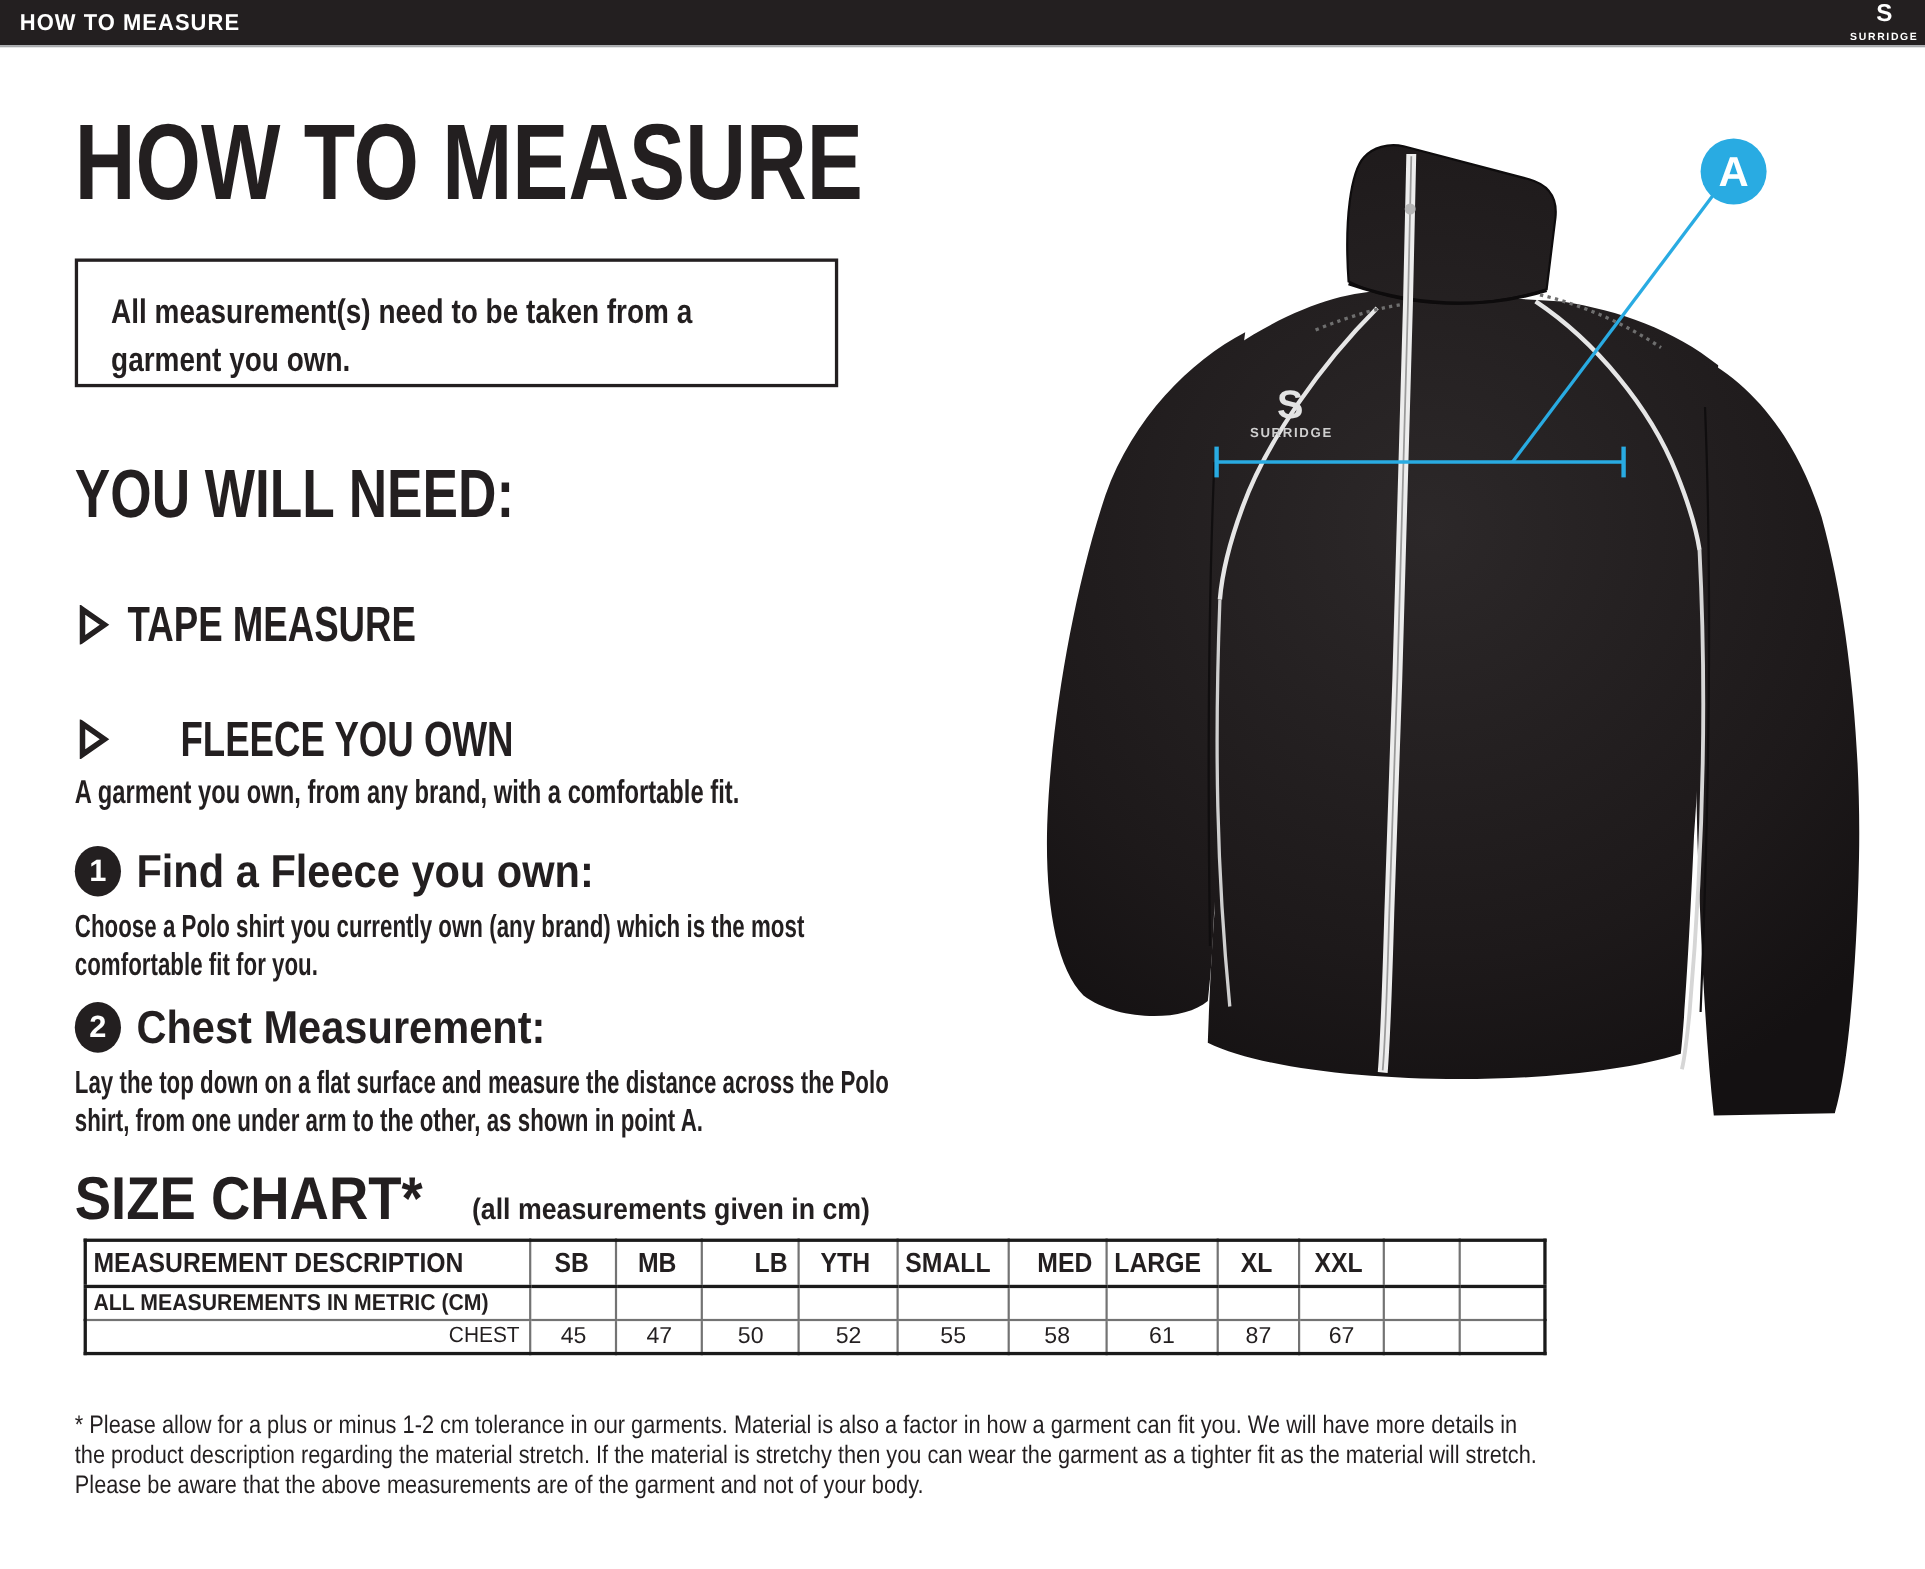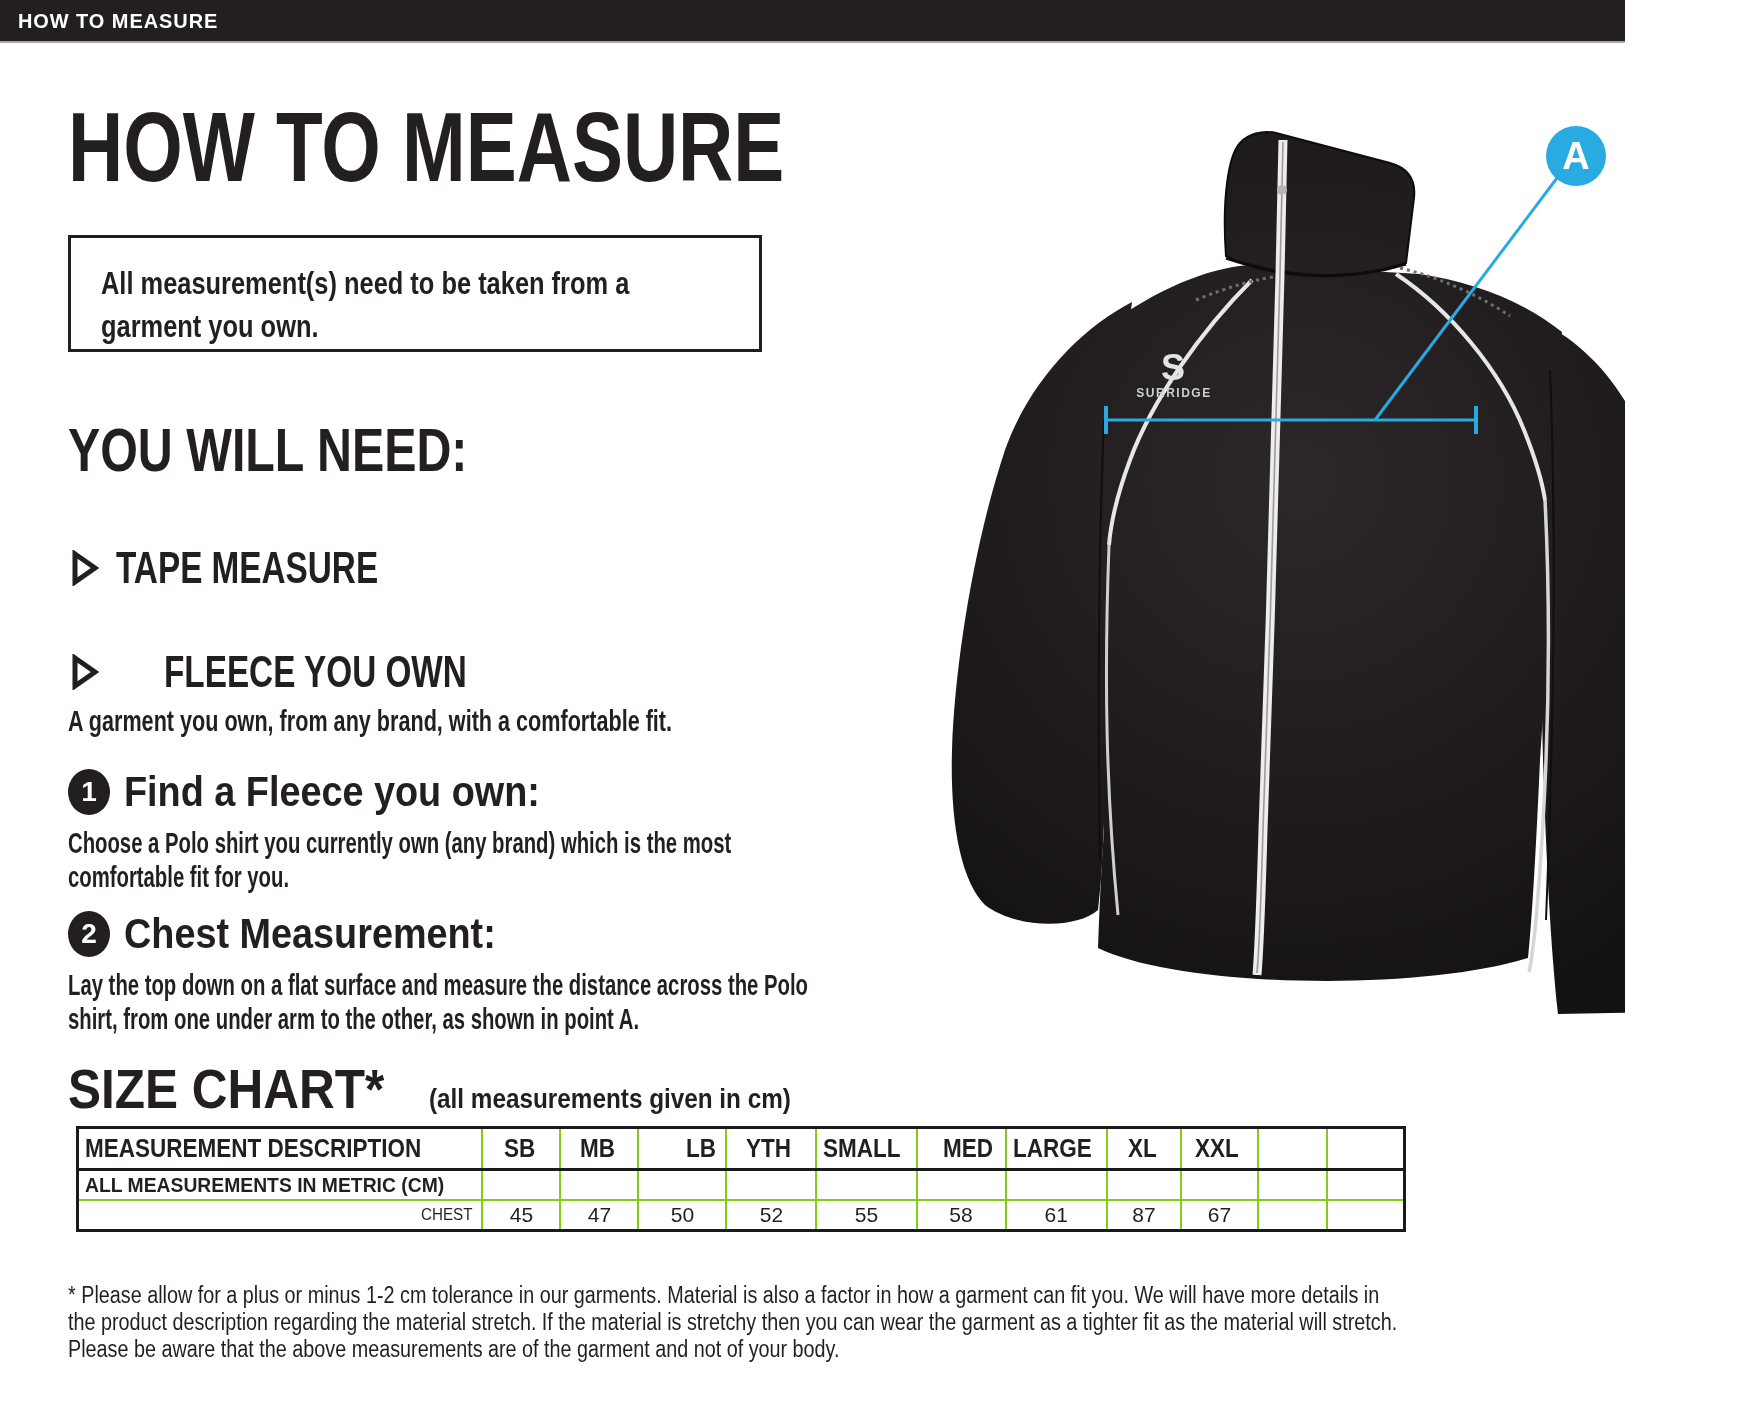--- a/index.html
+++ b/index.html
@@ -1,16 +1,16 @@
 <!DOCTYPE html>
 <html><head>
 <meta charset="utf-8">
 <style>
   html,body{margin:0;padding:0;background:#ffffff;}
-  #canvas{position:relative;width:1625px;height:1426px;background:#ffffff;overflow:hidden;
+  #canvas{position:relative;width:1750px;height:1426px;background:#ffffff;overflow:hidden;
           font-family:"Liberation Sans","DejaVu Sans",sans-serif;color:#231f20;}
   .abs{position:absolute;}
   .cx{display:inline-block;transform-origin:0 50%;white-space:nowrap;}
   .para{transform-origin:0 0;font-weight:bold;}
   
   #topbar{left:0;top:0;width:1750px;height:41px;background:#231f20;}
   #topbar-rule{left:0;top:41px;width:1750px;height:2px;background:#a7a9ac;}
   #topbar-title{left:18px;top:0;height:41px;line-height:41px;color:#ffffff;font-size:21px;font-weight:bold;letter-spacing:1px;}
   
   #h1{left:68px;top:96px;font-size:98px;font-weight:bold;line-height:1.05;letter-spacing:0;}
@@ -37,33 +37,33 @@
   .step-desc{left:68px;font-size:29px;line-height:34px;width:1060px;}
   #step-desc-0{top:826px;}
   #step-desc-1{top:968px;}
   
   #sc-head{left:68px;top:1046px;display:flex;align-items:flex-end;margin-top:11px;}
   #sc-title{font-size:55px;font-weight:bold;}
   #sc-sub{font-size:27px;font-weight:bold;padding-bottom:6px;margin-left:10px;}
   
   #size-table{left:76px;top:1126px;}
   table{border-collapse:collapse;table-layout:fixed;}
-  td,th{border:2px solid #84cc16;padding:0 6px;overflow:hidden;white-space:nowrap;}
+  td,th{border:2px solid #737373;padding:0 6px;overflow:hidden;white-space:nowrap;}
   table{border:3px solid #1a1a1a;}
   tr.hdr{height:42px;}
   tr.hdr th{border-bottom:3px solid #1a1a1a;font-size:25px;}
   tr.r2{height:30px;}
   tr.r3{height:31px;}
   th.desc{font-size:27px;text-align:left;}
   th{font-weight:bold;text-align:center;}
   td{font-size:21px;text-align:center;font-weight:normal;}
   td.lbl{text-align:right;}
   th.al{text-align:right;}
   tr.r2 td.lbl{font-size:21px;font-weight:bold;}
-  tr.r3 td.lbl{font-size:16px;}
+  tr.r3 td.lbl{font-size:20px;}
   
   #footnote{left:68px;top:1282px;width:1560px;font-size:23px;line-height:27px;transform:scaleX(.86);transform-origin:0 0;}
   
   #figure{left:930px;top:95px;width:800px;height:940px;}
 </style>
 </head>
 <body>
 
 <div id="canvas">
 

